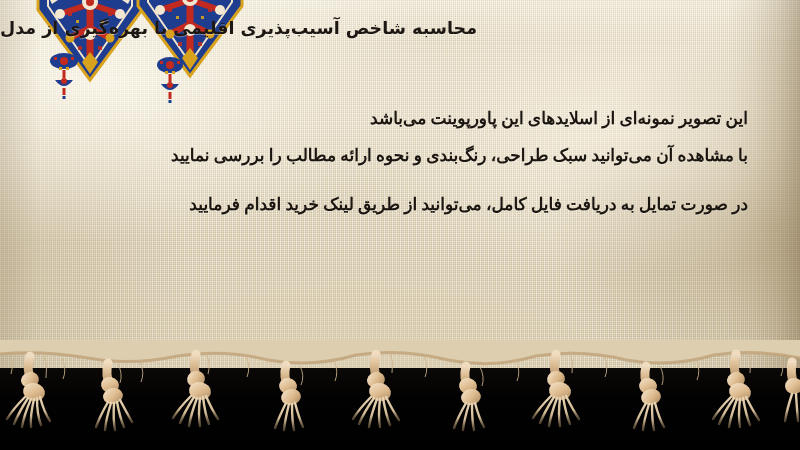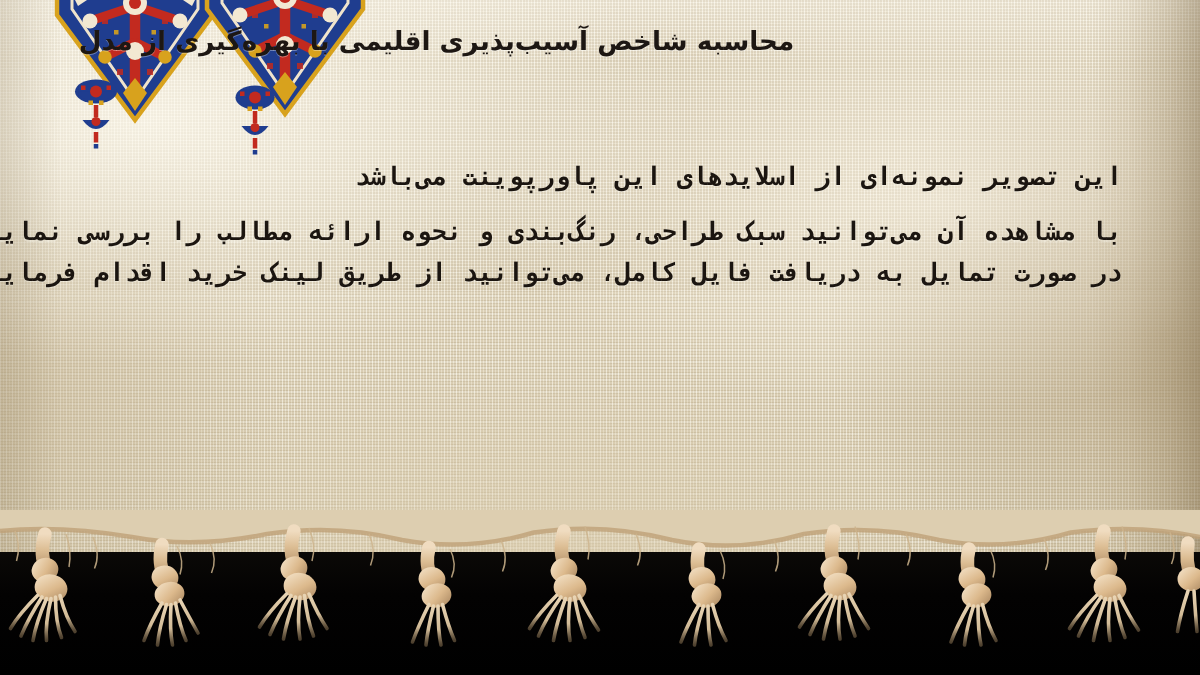--- a/index.html
+++ b/index.html
@@ -70,46 +70,46 @@
   #motif-left  { left: 30px;  top: -48px; }
   #motif-right { left: 130px; top: -52px; }
   .pendant { position: absolute; }
   #pendant-left  { left: 46px;  top: 52px; }
   #pendant-right { left: 152px; top: 56px; }
 
   
   .title-block {
     position: absolute;
     top: 14px; left: 0; width: 582px;
-    text-align: center;
+    text-align: left;
     direction: rtl;
     font-family: "DejaVu Sans", sans-serif;
     font-size: 17.5px;
     font-weight: 700;
     line-height: 28px;
     color: #1d1713;
     letter-spacing: 0px;
     text-shadow: 0 1px 0 rgba(255,255,250,0.35);
   }
   .title-line { display: block; white-space: nowrap; }
 
   .body-block {
     position: absolute;
     top: 108px; right: 52px; width: 700px;
     direction: rtl;
     text-align: right;
-    font-family: Liberation Mono, monospace;
+    font-family: Liberation Serif, serif;
     font-size: 17px;
     font-weight: 700;
     color: #1b1510;
     text-shadow: 0 1px 0 rgba(255,255,250,0.30);
   }
   .body-line { display: block; white-space: nowrap; margin-bottom: 14px; }
   #body-line-1 { margin-bottom: 16px; }
-  #body-line-2 { margin-bottom: 6px; text-align: center; }
+  #body-line-2 { margin-bottom: 28px; }
 
   
   .black-band {
     position: absolute; left: 0; bottom: 0; width: 800px; height: 82px;
     background: #050403;
     background-image: linear-gradient(180deg, #0b0907 0%, #030202 35%, #000 100%);
   }
   .fringe-layer { position: absolute; left: 0; bottom: 0; width: 800px; height: 110px; }
 </style>
 </head>

